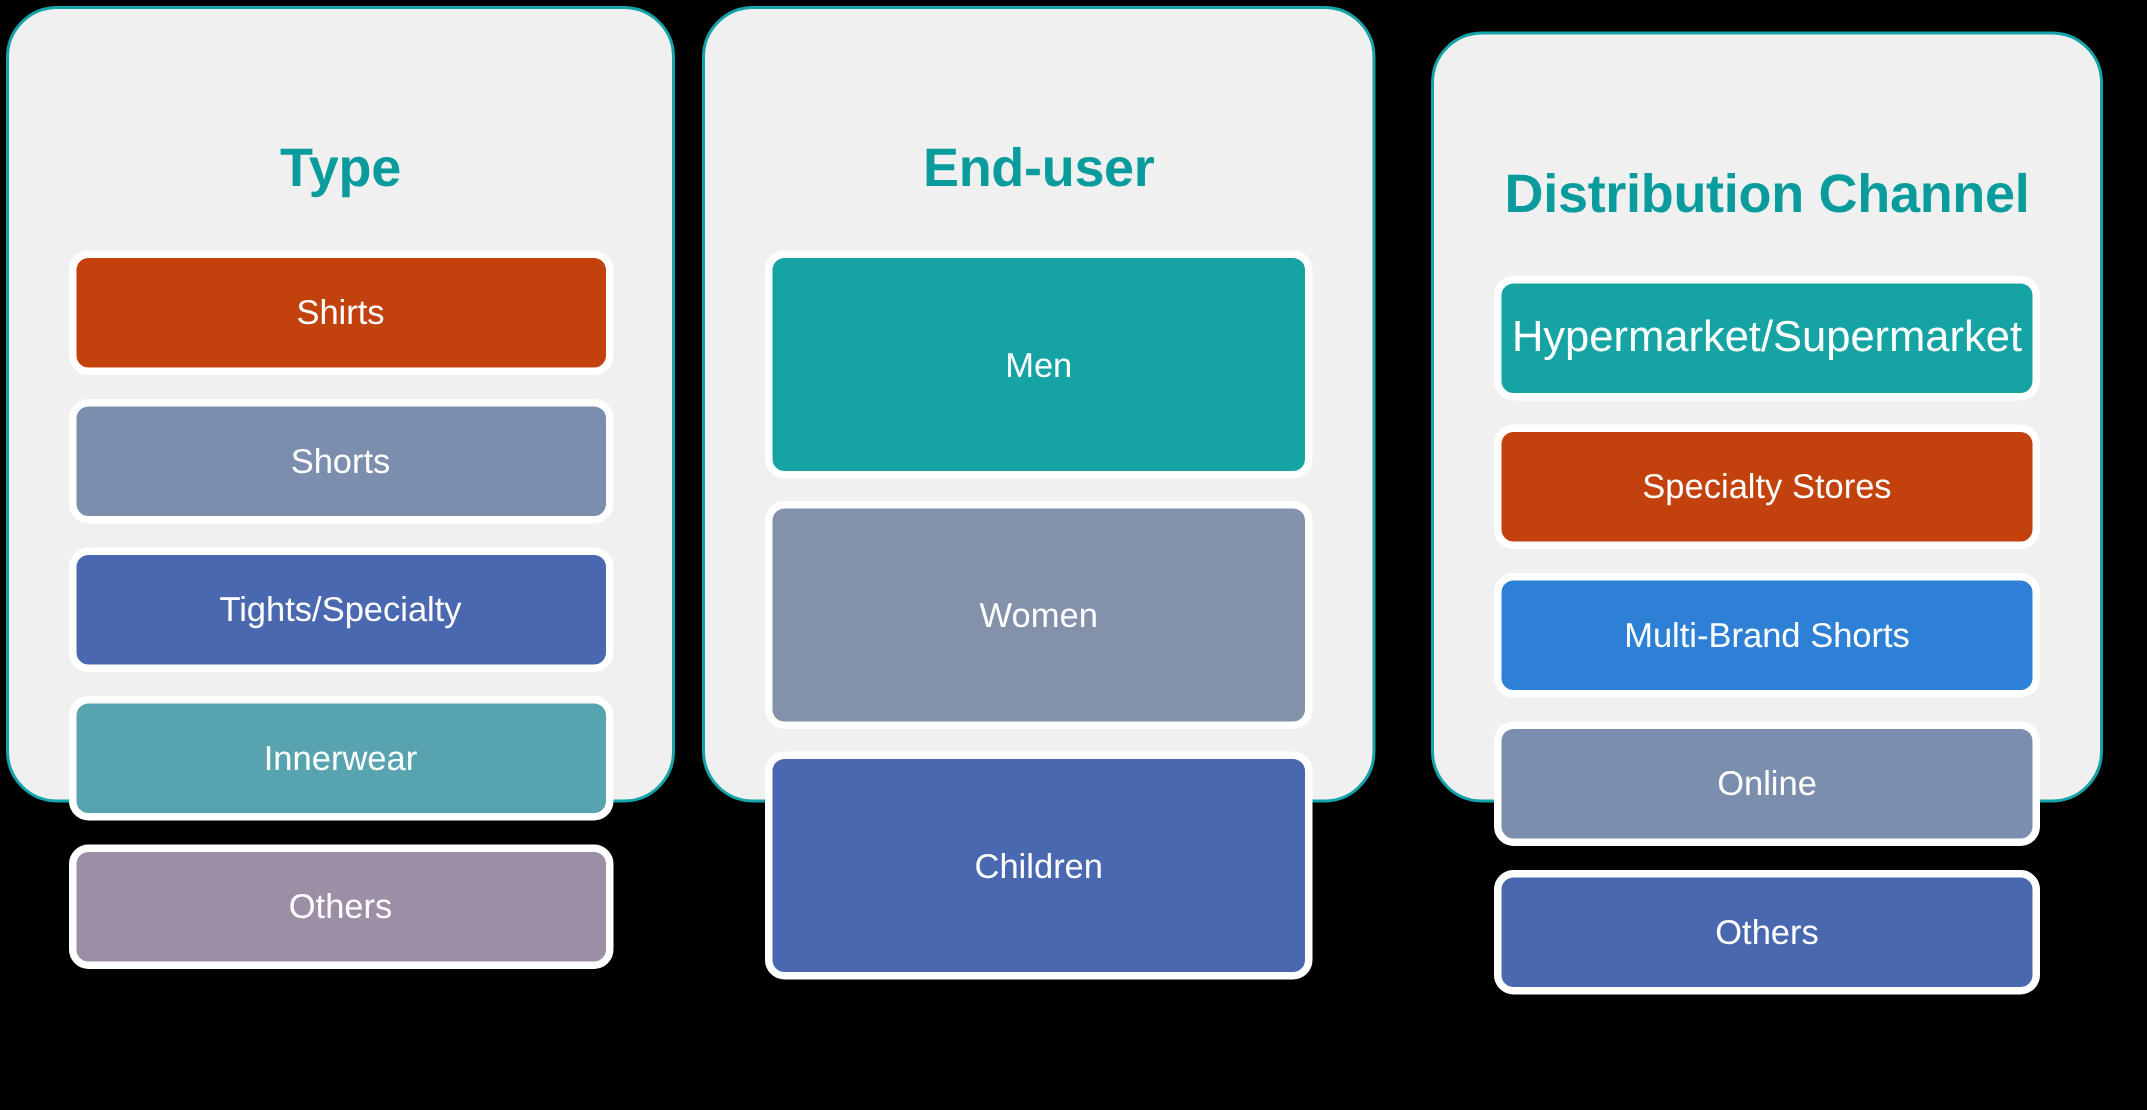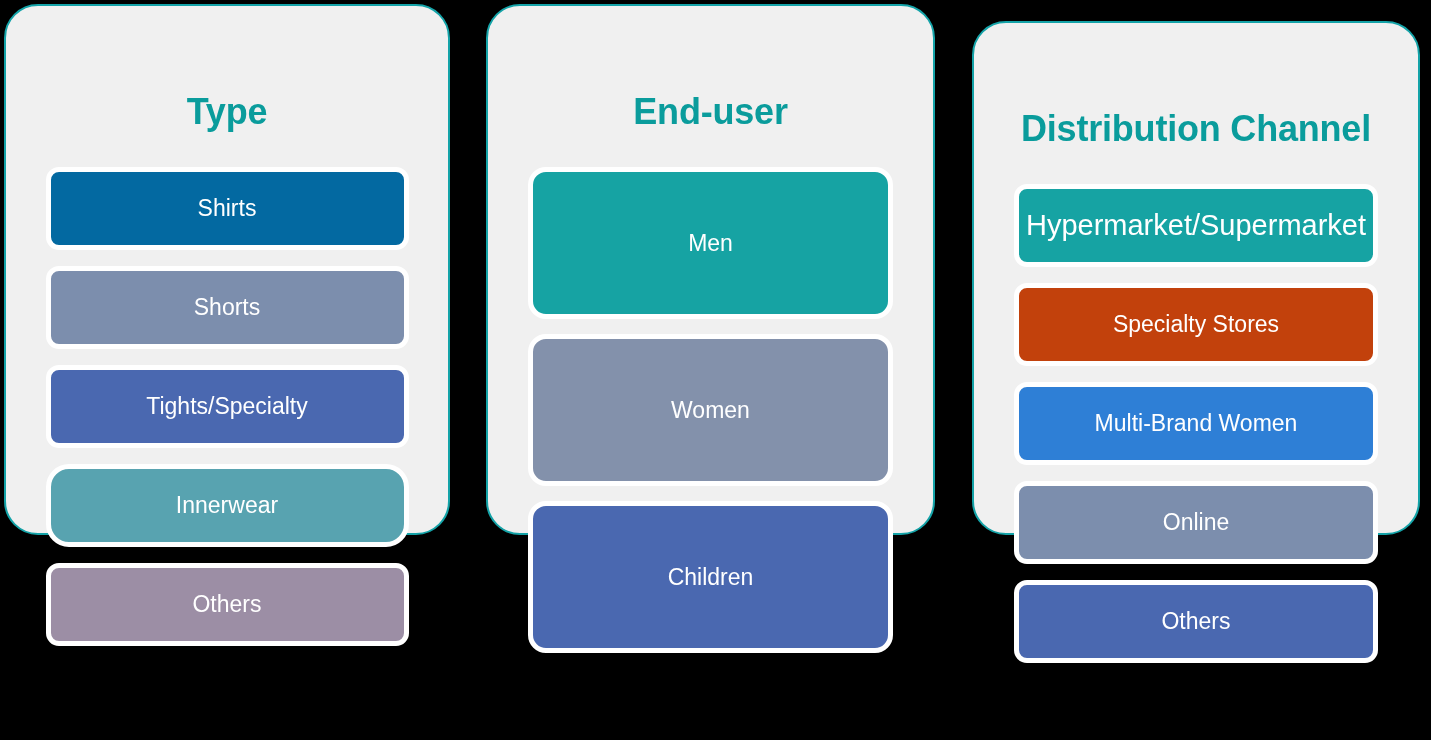--- a/index.html
+++ b/index.html
@@ -29,21 +29,21 @@
     border: 2px solid #14A3A8;
     border-radius: 34px;
     box-sizing: border-box;
     display: flex;
     flex-direction: column;
     align-items: center;
   }
 
   
   .panel--type   { margin-left: 4px;  width: 446px; margin-top: 4px; margin-bottom: 5px; }
-  .panel--enduser{ margin-left: 36px; width: 449px; margin-top: 4px; margin-bottom: 5px; }
+  .panel--enduser{ margin-left: 18px; width: 449px; margin-top: 4px; margin-bottom: 5px; }
   .panel--channel{ margin-left: 37px; width: 448px; margin-top: 21px; margin-bottom: 5px; }
 
   .panel-title {
     color: #0A9C9C;
     font-weight: bold;
     font-size: 36px;
     line-height: 1;
     letter-spacing: -0.2px;
     text-align: center;
     white-space: nowrap;
@@ -83,21 +83,20 @@
     margin-bottom: 16px;
   }
   .panel--type .bar:last-child { margin-bottom: 0; }
 
   
   .panel--enduser .bar-stack { margin-top: 37px; }
   .panel--enduser .bar {
     width: 365px;
     height: 152px;
     margin-bottom: 15px;
-    border-radius: 18px;
   }
   .panel--enduser .bar:last-child { margin-bottom: 0; }
 
   
   .panel--channel .bar-stack { margin-top: 37px; }
   .panel--channel .bar {
     width: 364px;
     height: 83px;
     margin-bottom: 16px;
     font-size: 23px;
@@ -112,30 +111,30 @@
 </style>
 </head>
 <body>
 
 <div id="segmentation-diagram" style="background: rgb(0, 0, 0);">
 
   <section class="panel panel--type" style="background: rgb(240, 240, 240); border-color: rgb(20, 163, 168);">
     <h2 class="panel-title" style="color: rgb(10, 156, 156);">Type</h2>
 
     <div class="bar-stack">
-      <div class="bar" style="background-color: #0369a1; border-color: rgb(255, 255, 255); color: rgb(255, 255, 255);">
+      <div class="bar" style="background-color: #c2410c; border-color: rgb(255, 255, 255); color: rgb(255, 255, 255);">
         <span class="bar-label">Shirts</span>
       </div>
       <div class="bar" style="background-color: rgb(124, 142, 173); border-color: rgb(255, 255, 255); color: rgb(255, 255, 255);">
         <span class="bar-label">Shorts</span>
       </div>
       <div class="bar" style="background-color: rgb(74, 104, 176); border-color: rgb(255, 255, 255); color: rgb(255, 255, 255);">
         <span class="bar-label">Tights/Specialty</span>
       </div>
-      <div class="bar" style="background-color: rgb(88, 163, 176); border-color: rgb(255, 255, 255); color: rgb(255, 255, 255); border-radius: 23px;">
+      <div class="bar" style="background-color: rgb(88, 163, 176); border-color: rgb(255, 255, 255); color: rgb(255, 255, 255);">
         <span class="bar-label">Innerwear</span>
       </div>
       <div class="bar" style="background-color: rgb(156, 142, 165); border-color: rgb(255, 255, 255); color: rgb(255, 255, 255);">
         <span class="bar-label">Others</span>
       </div>
     </div>
   </section>
 
   <section class="panel panel--enduser" style="background: rgb(240, 240, 240); border-color: rgb(20, 163, 168);">
     <h2 class="panel-title" style="color: rgb(10, 156, 156);">End-user</h2>
@@ -157,21 +156,21 @@
     <h2 class="panel-title" style="color: rgb(10, 156, 156);">Distribution Channel</h2>
 
     <div class="bar-stack">
       <div class="bar bar--wide-label" style="background-color: rgb(22, 163, 163); border-color: rgb(255, 255, 255); color: rgb(255, 255, 255);">
         <span class="bar-label">Hypermarket/Supermarket</span>
       </div>
       <div class="bar" style="background-color: #c2410c; border-color: rgb(255, 255, 255); color: rgb(255, 255, 255);">
         <span class="bar-label">Specialty Stores</span>
       </div>
       <div class="bar" style="background-color: rgb(46, 127, 214); border-color: rgb(255, 255, 255); color: rgb(255, 255, 255);">
-        <span class="bar-label">Multi-Brand Women</span>
+        <span class="bar-label">Multi-Brand Shorts</span>
       </div>
       <div class="bar" style="background-color: rgb(124, 142, 173); border-color: rgb(255, 255, 255); color: rgb(255, 255, 255);">
         <span class="bar-label">Online</span>
       </div>
       <div class="bar" style="background-color: rgb(74, 104, 176); border-color: rgb(255, 255, 255); color: rgb(255, 255, 255);">
         <span class="bar-label">Others</span>
       </div>
     </div>
   </section>
 

